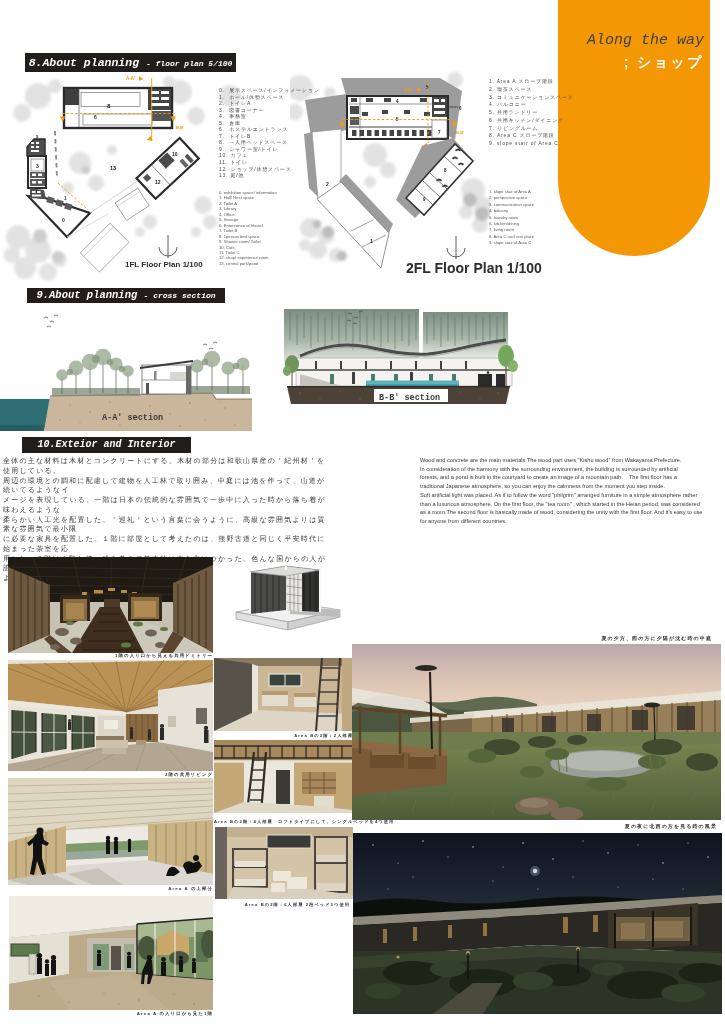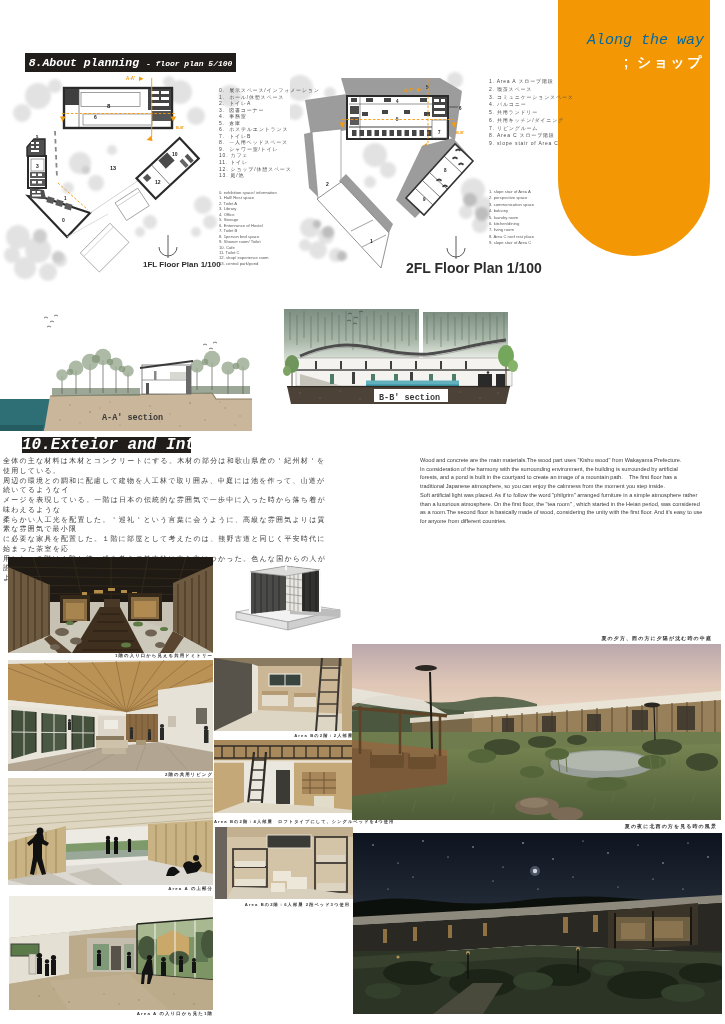--- a/index.html
+++ b/index.html
@@ -12,28 +12,29 @@
 .leg{position:absolute;color:#4a4a4a;white-space:pre;line-height:1;}
 .cap{position:absolute;color:#333;font-size:4.6px;font-weight:bold;white-space:nowrap;letter-spacing:1.1px;}
 svg{display:block;}
 </style>
 </head>
 <body>
 <div id="page">
 
 <div class="abs" style="left:558px;top:0;width:152px;height:256px;background:#F39804;border-radius:0 0 76px 76px;"></div>
 
-<div class="abs" style="left:558px;top:32px;width:146px;text-align:right;color:#0369a1;font-family:'Liberation Mono',monospace;font-style:italic;font-size:15px;letter-spacing:0;">Along the way</div>
+<div class="abs" style="left:558px;top:32px;width:146px;text-align:right;color:#404040;font-family:'Liberation Mono',monospace;font-style:italic;font-size:15px;letter-spacing:0;">Along the way</div>
 
 <div class="abs" style="left:558px;top:54px;width:146px;text-align:right;color:#fff;font-size:14px;font-weight:bold;letter-spacing:2.4px;">; ショップ</div>
 
 <div class="hbar" style="left:25px;top:53px;width:211px;height:19px;line-height:19px;text-align:center;font-size:11.5px;">8.About planning <span style="font-size:8px;">- floor plan 5/100</span></div>
 
-
-<div class="hbar" style="left:22px;top:437px;width:169px;height:16px;line-height:16px;text-align:center;font-size:16px;">10.Exteior and Interior</div>
+<div class="hbar" style="left:27px;top:288px;width:198px;height:15px;line-height:15px;text-align:center;font-size:10.5px;">9.About planning <span style="font-size:8px;">- cross section</span></div>
+
+<div class="hbar" style="left:22px;top:437px;width:169px;height:16px;line-height:16px;text-align:center;font-size:10px;">10.Exteior and Interior</div>
 
 <svg class="abs" style="left:0;top:70px;" width="300" height="225" viewBox="0 70 300 225">
   <defs>
         <filter id="soft" x="-30%" y="-30%" width="160%" height="160%">
           <feGaussianBlur stdDeviation="1.6"></feGaussianBlur>
         </filter>
       </defs>
 
   <g fill="#e2e2e2" filter="url(#soft)">
     <circle cx="38" cy="96" r="13"></circle>
@@ -356,21 +357,21 @@
 <div class="leg" style="left:489px;top:189px;font-size:4.2px;line-height:6.4px;color:#5a5a5a;">1. slope stair of Area A
 2. perspective space
 3. communication space
 4. balcony
 5. laundry room
 6. kitchen/dining
 7. living room
 8. Area C roof rest place
 9. slope stair of Area C</div>
 
-<div class="abs" style="left:143px;top:260px;font-family:'Liberation Sans',sans-serif;font-weight:bold;font-size:8px;color:#2c2c2c;">1FL Floor Plan 1/100</div>
+<div class="abs" style="left:125px;top:260px;font-family:'Liberation Sans',sans-serif;font-weight:bold;font-size:8px;color:#2c2c2c;">1FL Floor Plan 1/100</div>
 
 <div class="abs" style="left:406px;top:260px;font-family:'Liberation Sans',sans-serif;font-weight:bold;font-size:14px;color:#2c2c2c;">2FL Floor Plan 1/100</div>
 
 <svg class="abs" style="left:0;top:305px;" width="725" height="130" viewBox="0 305 725 130">
   <defs>
     <linearGradient id="forest" x1="0" y1="0" x2="0" y2="1">
       <stop offset="0" stop-color="#7d8e82"></stop>
       <stop offset="0.55" stop-color="#a9b8a9"></stop>
       <stop offset="1" stop-color="#eef1ea"></stop>
     </linearGradient>

